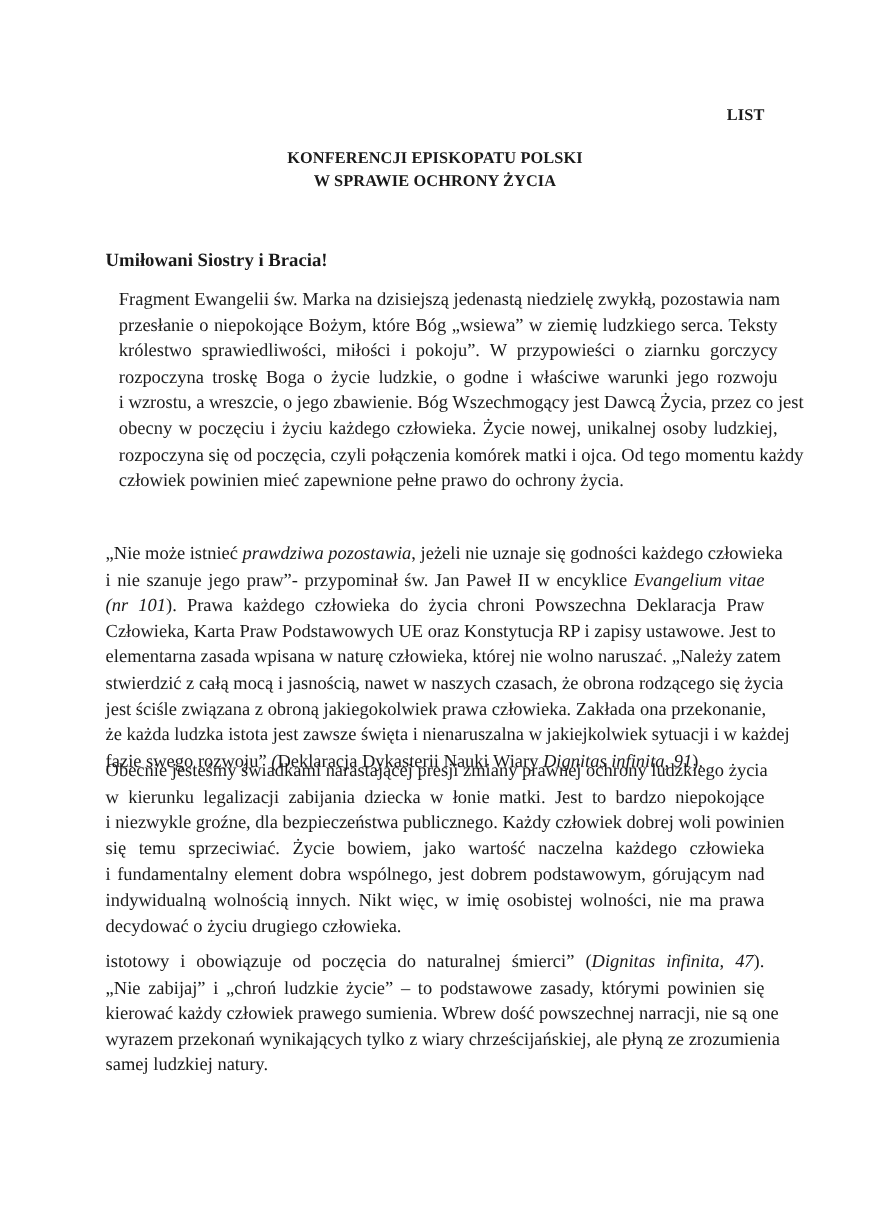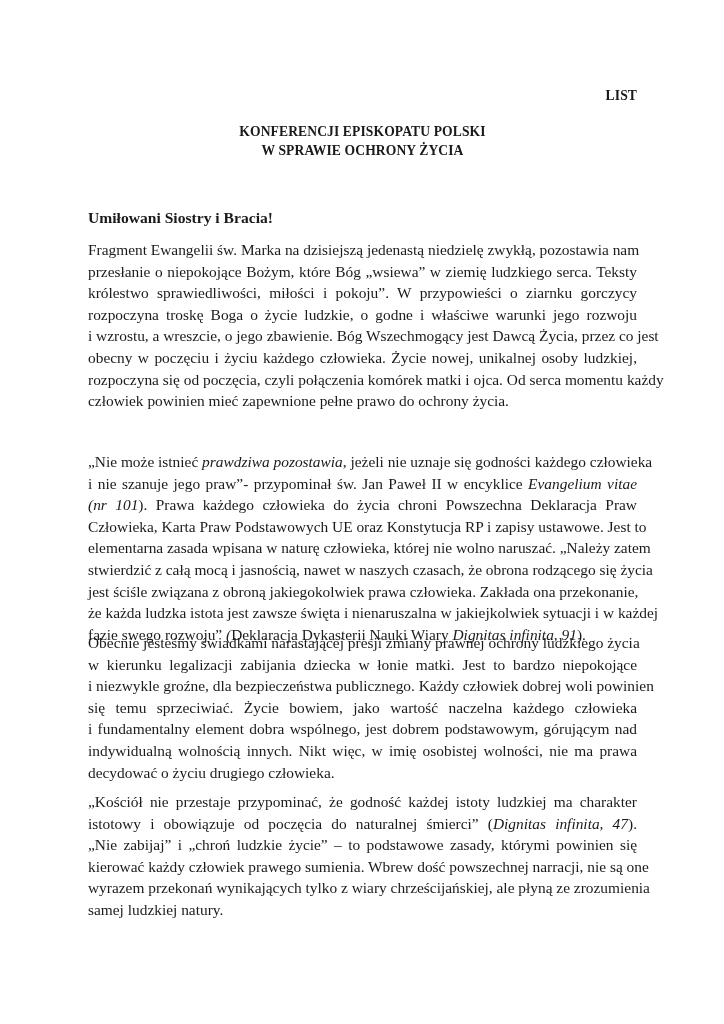--- a/index.html
+++ b/index.html
@@ -21,21 +21,21 @@
     position: absolute; left: 0; top: 209px;
     font-family: "Liberation Serif", serif; font-weight: bold; font-size: 15.6px;
   }
   .para {
     position: absolute; left: 0; width: 549px; margin: 0;
     font-family: "Liberation Serif", serif; font-size: 15.4px;
     line-height: 21.6px; text-align: justify;
   }
   .line { display: block; text-align: justify; text-align-last: justify; white-space: nowrap; }
   .line.last { text-align-last: left; }
-  .p1 { top: 239px; }
+  .p1 { top: 239px; margin-left: 11px; }
   .p2 { top: 451px; }
   .p3 { top: 632px; }
   .p4 { top: 791px; }
   i { font-style: italic; }
 </style>
 </head>
 <body>
 
 <div class="page">
   <div class="title t1">LIST</div>
@@ -44,21 +44,21 @@
 
   <div class="greeting">Umiłowani Siostry i Bracia!</div>
 
   <div class="para p1">
     <span class="line">Fragment Ewangelii św. Marka na dzisiejszą jedenastą niedzielę zwykłą, pozostawia nam</span>
     <span class="line">przesłanie o niepokojące Bożym, które Bóg „wsiewa” w ziemię ludzkiego serca. Teksty</span>
     <span class="line">królestwo sprawiedliwości, miłości i pokoju”. W przypowieści o ziarnku gorczycy</span>
     <span class="line">rozpoczyna troskę Boga o życie ludzkie, o godne i właściwe warunki jego rozwoju</span>
     <span class="line">i wzrostu, a wreszcie, o jego zbawienie. Bóg Wszechmogący jest Dawcą Życia, przez co jest</span>
     <span class="line">obecny w poczęciu i życiu każdego człowieka. Życie nowej, unikalnej osoby ludzkiej,</span>
-    <span class="line">rozpoczyna się od poczęcia, czyli połączenia komórek matki i ojca. Od serca momentu każdy</span>
+    <span class="line">rozpoczyna się od poczęcia, czyli połączenia komórek matki i ojca. Od tego momentu każdy</span>
     <span class="line last">człowiek powinien mieć zapewnione pełne prawo do ochrony życia.</span>
   </div>
 
   <div class="para p2">
     <span class="line"><span>„Nie może istnieć </span><i>prawdziwa pozostawia</i><span>, jeżeli nie uznaje się godności każdego człowieka</span></span>
     <span class="line"><span>i nie szanuje jego praw”- przypominał św. Jan Paweł II w encyklice </span><i>Evangelium vitae</i></span>
     <span class="line"><i>(nr 101</i><span>). Prawa każdego człowieka do życia chroni Powszechna Deklaracja Praw</span></span>
     <span class="line">Człowieka, Karta Praw Podstawowych UE oraz Konstytucja RP i zapisy ustawowe. Jest to</span>
     <span class="line">elementarna zasada wpisana w naturę człowieka, której nie wolno naruszać. „Należy zatem</span>
     <span class="line">stwierdzić z całą mocą i jasnością, nawet w naszych czasach, że obrona rodzącego się życia</span>
@@ -71,20 +71,19 @@
     <span class="line">Obecnie jesteśmy świadkami narastającej presji zmiany prawnej ochrony ludzkiego życia</span>
     <span class="line">w kierunku legalizacji zabijania dziecka w łonie matki. Jest to bardzo niepokojące</span>
     <span class="line">i niezwykle groźne, dla bezpieczeństwa publicznego. Każdy człowiek dobrej woli powinien</span>
     <span class="line">się temu sprzeciwiać. Życie bowiem, jako wartość naczelna każdego człowieka</span>
     <span class="line">i fundamentalny element dobra wspólnego, jest dobrem podstawowym, górującym nad</span>
     <span class="line">indywidualną wolnością innych. Nikt więc, w imię osobistej wolności, nie ma prawa</span>
     <span class="line last">decydować o życiu drugiego człowieka.</span>
   </div>
 
   <div class="para p4">
-    <span class="line">„Kościół nie przestaje przypominać, że godność każdej istoty ludzkiej ma charakter</span>
     <span class="line"><span>istotowy i obowiązuje od poczęcia do naturalnej śmierci” (</span><i>Dignitas infinita, 47</i><span>).</span></span>
     <span class="line">„Nie zabijaj” i „chroń ludzkie życie” – to podstawowe zasady, którymi powinien się</span>
     <span class="line">kierować każdy człowiek prawego sumienia. Wbrew dość powszechnej narracji, nie są one</span>
     <span class="line">wyrazem przekonań wynikających tylko z wiary chrześcijańskiej, ale płyną ze zrozumienia</span>
     <span class="line last">samej ludzkiej natury.</span>
   </div>
 </div>
 
 </body></html>

